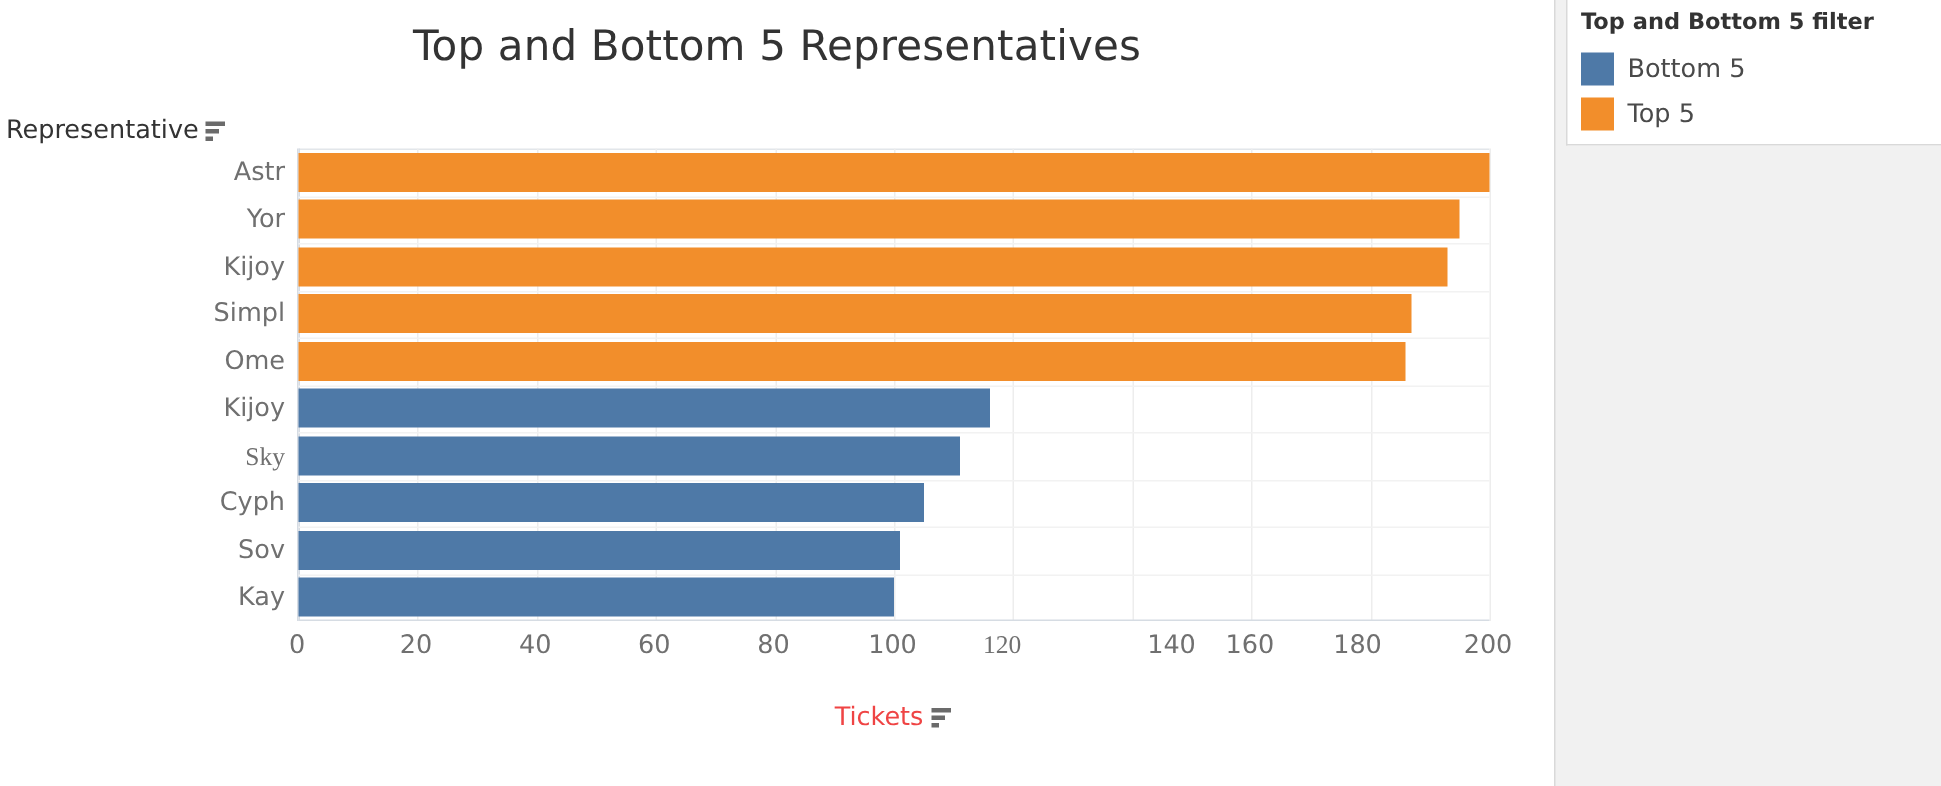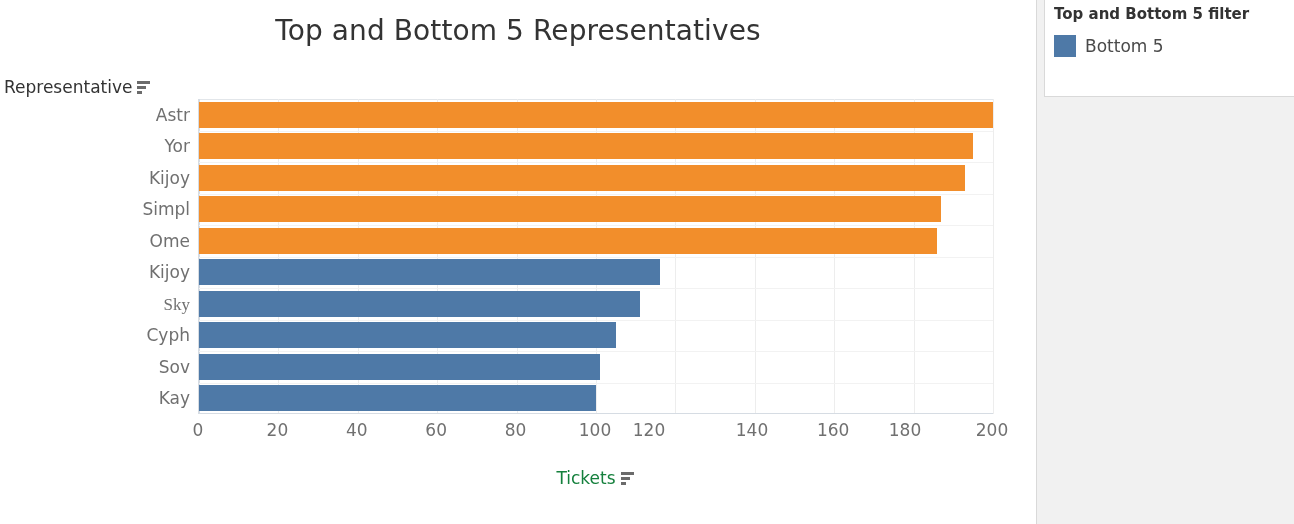--- a/index.html
+++ b/index.html
@@ -170,21 +170,21 @@
   #x-axis-caption {
     position: absolute;
     left: 198px;
     top: 468px;
     width: 794px;
     display: flex;
     align-items: center;
     justify-content: center;
     gap: 5px;
     font-size: 17px;
-    color: #15803d;
+    color: #ef4444;
     white-space: nowrap;
   }
 
   
   #right-panel {
     position: relative;
     flex: 0 0 258px;
     width: 258px;
     height: 524px;
     background: #f1f1f1;
@@ -309,22 +309,22 @@
       </div>
     </div>
 
     <div id="x-labels">
         <div class="xtick" style="left: 0px;">0</div>
         <div class="xtick" style="left: 79.4px;">20</div>
         <div class="xtick" style="left: 158.8px;">40</div>
         <div class="xtick" style="left: 238.2px;">60</div>
         <div class="xtick" style="left: 317.6px;">80</div>
         <div class="xtick" style="left: 397px;">100</div>
-        <div class="xtick" style="left: 451px;">120</div>
-        <div class="xtick" style="left: 554px;">140</div>
+        <div class="xtick" style="left: 470px; font-family: Liberation Serif, serif;">120</div>
+        <div class="xtick" style="left: 583px;">140</div>
         <div class="xtick" style="left: 635.2px;">160</div>
         <div class="xtick" style="left: 707px;">180</div>
         <div class="xtick" style="left: 794px;">200</div>
       </div>
 
     <div id="x-axis-caption">
       <span>Tickets</span>
       <span class="sort-icon">
           <i></i>
           <i></i>
@@ -335,17 +335,21 @@
   </div>
 
   <div id="right-panel">
     <div id="legend-card">
       <div id="legend-title">Top and Bottom 5 filter</div>
       <div id="legend-items">
           <div class="legend-item">
             <span class="legend-swatch" style="background: rgb(78, 121, 167);"></span>
             <span class="legend-label">Bottom 5</span>
           </div>
+          <div class="legend-item">
+            <span class="legend-swatch" style="background: rgb(242, 142, 43);"></span>
+            <span class="legend-label">Top 5</span>
+          </div>
         </div>
     </div>
   </div>
 
 </div>
 
 </body></html>

